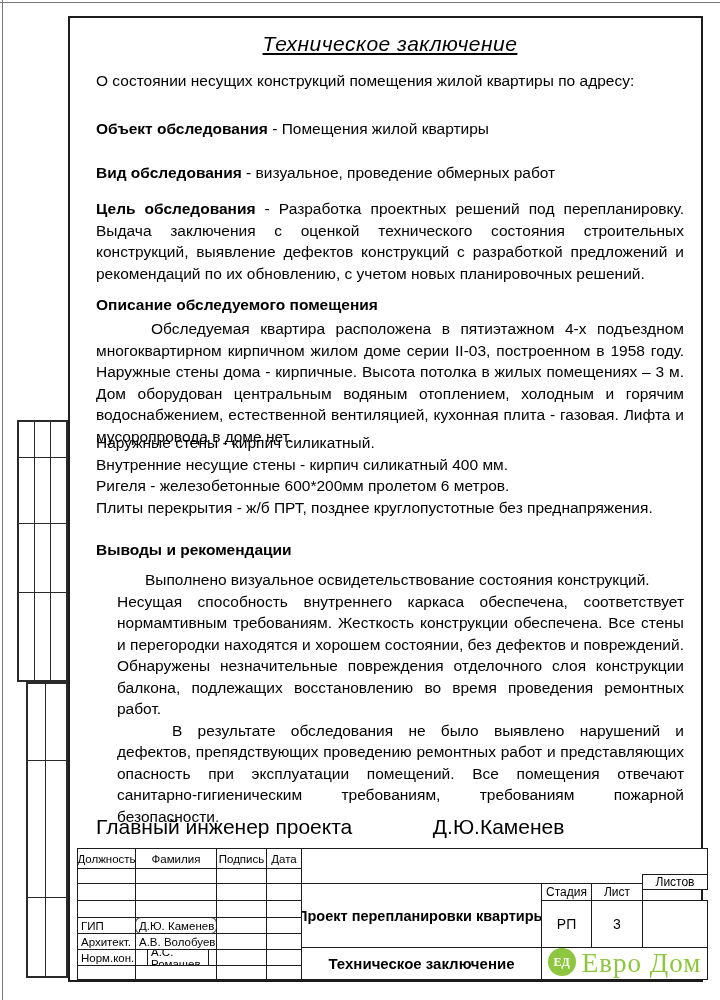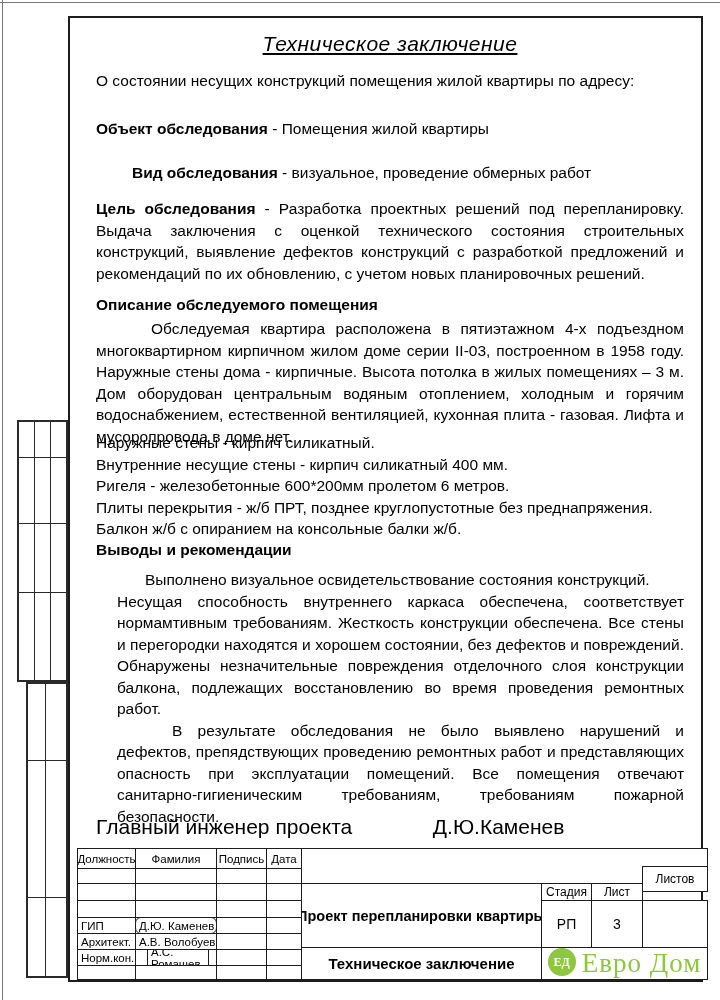--- a/index.html
+++ b/index.html
@@ -76,38 +76,37 @@
     <div class="content">
 
       <div class="abs doc-title" style="top:14px;">Техническое заключение</div>
 
       <div class="abs body-text" style="top:52px;">О состоянии несущих конструкций помещения жилой квартиры по адресу:</div>
 
       <div class="abs body-text" style="top:100px;">
         <b>Объект обследования</b><span> - Помещения жилой квартиры</span>
       </div>
 
-      <div class="abs body-text" style="top:144px;margin-left:36px;">
+      <div class="abs body-text" style="top:144px;">
         <b>Вид обследования</b><span> - визуальное, проведение обмерных работ</span>
       </div>
 
       <div class="abs body-text just" style="top:180px;">
         <b>Цель обследования</b><span> - Разработка проектных решений под перепланировку. Выдача заключения с оценкой технического состояния строительных конструкций, выявление дефектов конструкций с разработкой предложений и рекомендаций по их обновлению, с учетом новых планировочных решений.</span>
       </div>
 
       <div class="abs body-text" style="top:276px; font-weight:bold;">Описание обследуемого помещения</div>
 
       <div class="abs body-text just ind55" style="top:300px;">Обследуемая квартира расположена в пятиэтажном 4-х подъездном многоквартирном кирпичном жилом доме серии II-03, построенном в 1958 году. Наружные стены дома - кирпичные. Высота потолка в жилых помещениях – 3 м. Дом оборудован центральным водяным отоплением, холодным и горячим водоснабжением, естественной вентиляцией, кухонная плита - газовая. Лифта и мусоропровода в доме нет.</div>
 
       <div class="abs body-text" style="top:414px;">
         <div>Наружные стены - кирпич силикатный.</div>
         <div>Внутренние несущие стены - кирпич силикатный 400 мм.</div>
         <div>Ригеля - железобетонные 600*200мм пролетом 6 метров.</div>
         <div>Плиты перекрытия - ж/б ПРТ, позднее круглопустотные без преднапряжения.</div>
-        <div>Балкон ж/б с опиранием на консольные балки ж/б.</div>
       </div>
 
       <div class="abs body-text" style="top:521px; font-weight:bold;">Выводы и рекомендации</div>
 
       <div class="abs body-text" style="top:551px;margin-left:21px;">
         <div class="ind28">Выполнено визуальное освидетельствование состояния конструкций.</div>
         <div class="just">Несущая способность внутреннего каркаса обеспечена, соответствует нормамтивным требованиям. Жесткость конструкции обеспечена. Все стены и перегородки находятся и хорошем состоянии, без дефектов и повреждений. Обнаружены незначительные повреждения отделочного слоя конструкции балкона, подлежащих восстановлению во время проведения ремонтных работ.</div>
         <div class="just ind55">В результате обследования не было выявлено нарушений и дефектов, препядствующих проведению ремонтных работ и представляющих опасность при эксплуатации помещений. Все помещения отвечают санитарно-гигиеническим требованиям, требованиям пожарной безопасности.</div>
       </div>
 
@@ -158,21 +157,21 @@
       <div class="cell" style="left:58px; top:117px; width:82px; height:15px;"></div>
       <div class="cell" style="left:139px; top:117px; width:51px; height:15px;"></div>
       <div class="cell" style="left:189px; top:117px; width:36px; height:15px;"></div>
 
       <div class="cell" style="left:224px; top:0; width:407px; height:36px;"></div>
 
       <div class="cell proj-title" style="left:224px; top:35px; width:241px; height:65px;">Проект перепланировки квартиры</div>
 
       <div class="cell s12" style="left:464px; top:35px; width:51px; height:18px;">Стадия</div>
       <div class="cell s12" style="left:514px; top:35px; width:52px; height:18px;">Лист</div>
-      <div class="cell s12" style="left:565px; top:18px; width:66px; height:26px;">Листов</div>
+      <div class="cell s12" style="left:565px; top:26px; width:66px; height:16px;">Листов</div>
 
       <div class="cell s14" style="left:464px; top:52px; width:51px; height:48px;">РП</div>
       <div class="cell s14" style="left:514px; top:52px; width:52px; height:48px;">3</div>
       <div class="cell s14" style="left:565px; top:52px; width:66px; height:48px;"></div>
 
       <div class="cell doc-title2" style="left:224px; top:99px; width:241px; height:33px;">Техническое заключение</div>
 
       <div class="cell" style="left:464px; top:99px; width:167px; height:33px;">
         <div class="logo-wrap">
           <div class="logo-circle">ЕД</div>

